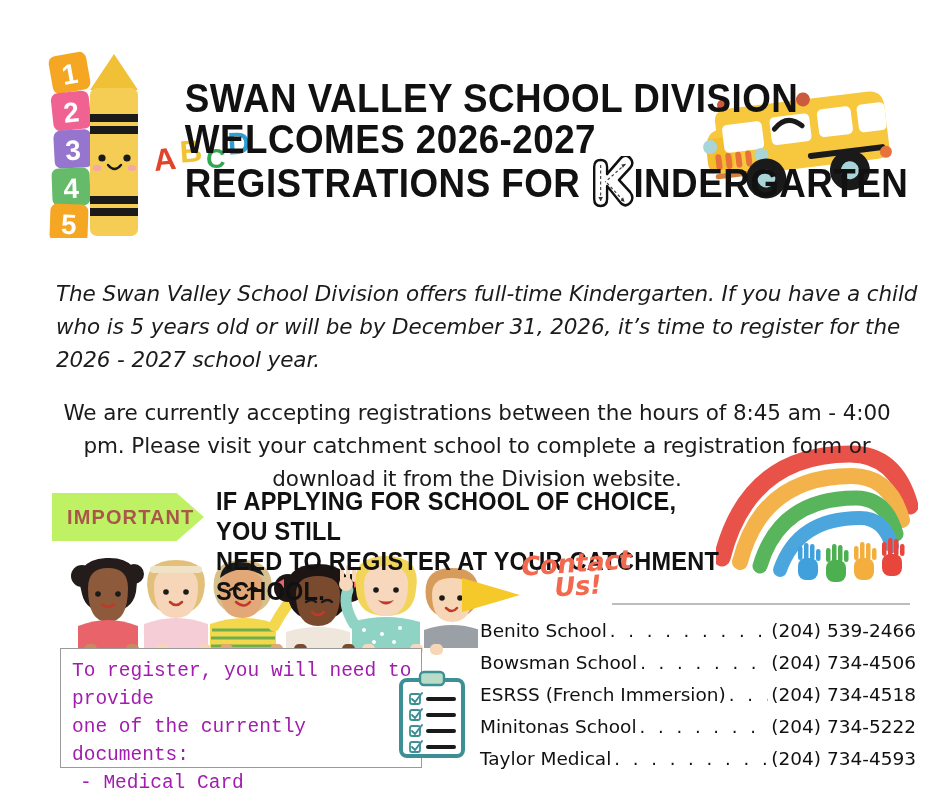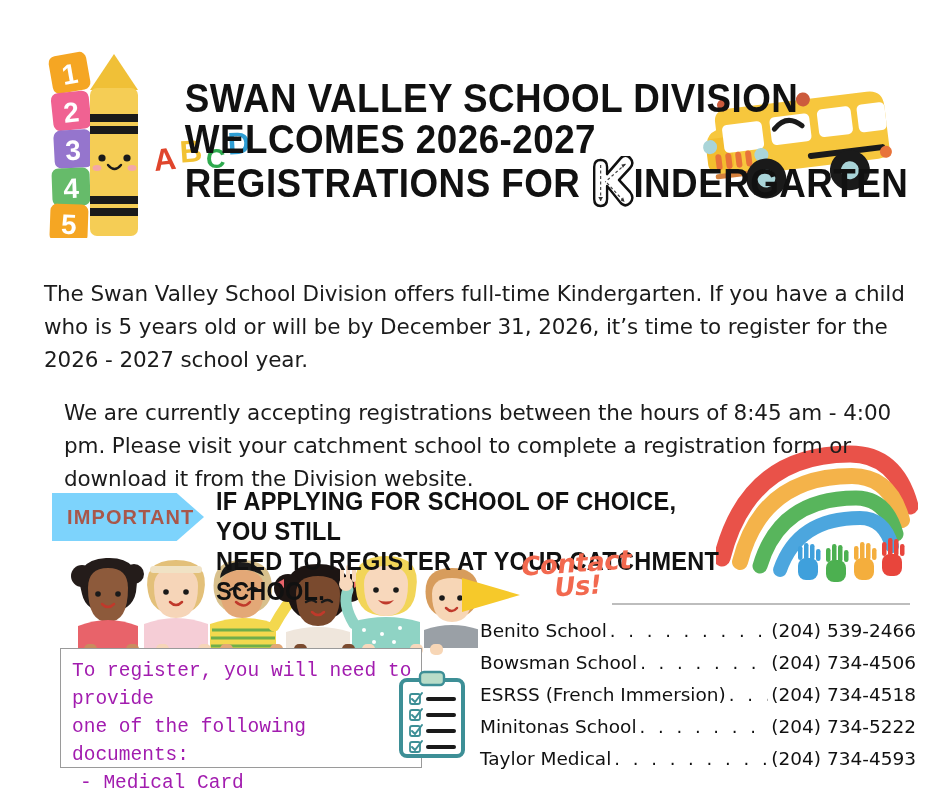--- a/index.html
+++ b/index.html
@@ -51,31 +51,31 @@
 
   
   .para {
     position: absolute;
     font-family: "DejaVu Sans", sans-serif;
     font-size: 21.5px;
     line-height: 33px;
     color: #1b1b1b;
     letter-spacing: -0.1px;
   }
-  #para1 { left: 44px; top: 255px; width: 862px; }
-  #para2 { left: 64px; top: 374px; width: 850px; }
+  #para1 { left: 56px; top: 255px; width: 862px; font-style: italic; }
+  #para2 { left: 52px; top: 374px; width: 850px; text-align: center; }
 
   
   #important-tag {
     position: absolute;
     left: 52px;
     top: 493px;
     width: 152px;
     height: 48px;
-    background: #7dd3fc;
+    background: #bef264;
     -webkit-clip-path: polygon(0 0, 82% 0, 100% 50%, 82% 100%, 0 100%);
     clip-path: polygon(0 0, 82% 0, 100% 50%, 82% 100%, 0 100%);
     display: flex;
     align-items: center;
   }
   #important-label {
     font-family: "Liberation Sans Narrow", "Liberation Sans", sans-serif;
     font-weight: bold;
     font-size: 21px;
     color: #a8574a;
@@ -482,21 +482,21 @@
     <div class="contact-row">
       <span class="c-name">Taylor Medical</span>
       <span class="c-dots">. . . . . . . . . . . . .</span>
       <span class="c-phone">(204) 734-4593</span>
     </div>
   </div>
 
   <div id="sign-box"></div>
   <div id="sign-text">
     <div>To register, you will need to provide</div>
-    <div>one of the following documents:</div>
+    <div>one of the currently documents:</div>
     <div class="sign-item">- Medical Card</div>
   </div>
 
   <svg class="deco" id="clipboard-art" width="72" height="92" viewBox="0 0 72 92">
     <path d="M36 4 q4 0 4 5" stroke="#9a9a9a" stroke-width="1.4" fill="none"></path>
     <rect x="5" y="12" width="62" height="76" rx="6" fill="#ffffff" stroke="#3d8f96" stroke-width="4"></rect>
     <rect x="24" y="4" width="24" height="13" rx="4" fill="#b8dcc8" stroke="#3d8f96" stroke-width="2.4"></rect>
     <g>
       <g>
         <rect x="14" y="26" width="10" height="10" rx="2" fill="none" stroke="#3d8f96" stroke-width="1.8"></rect>

